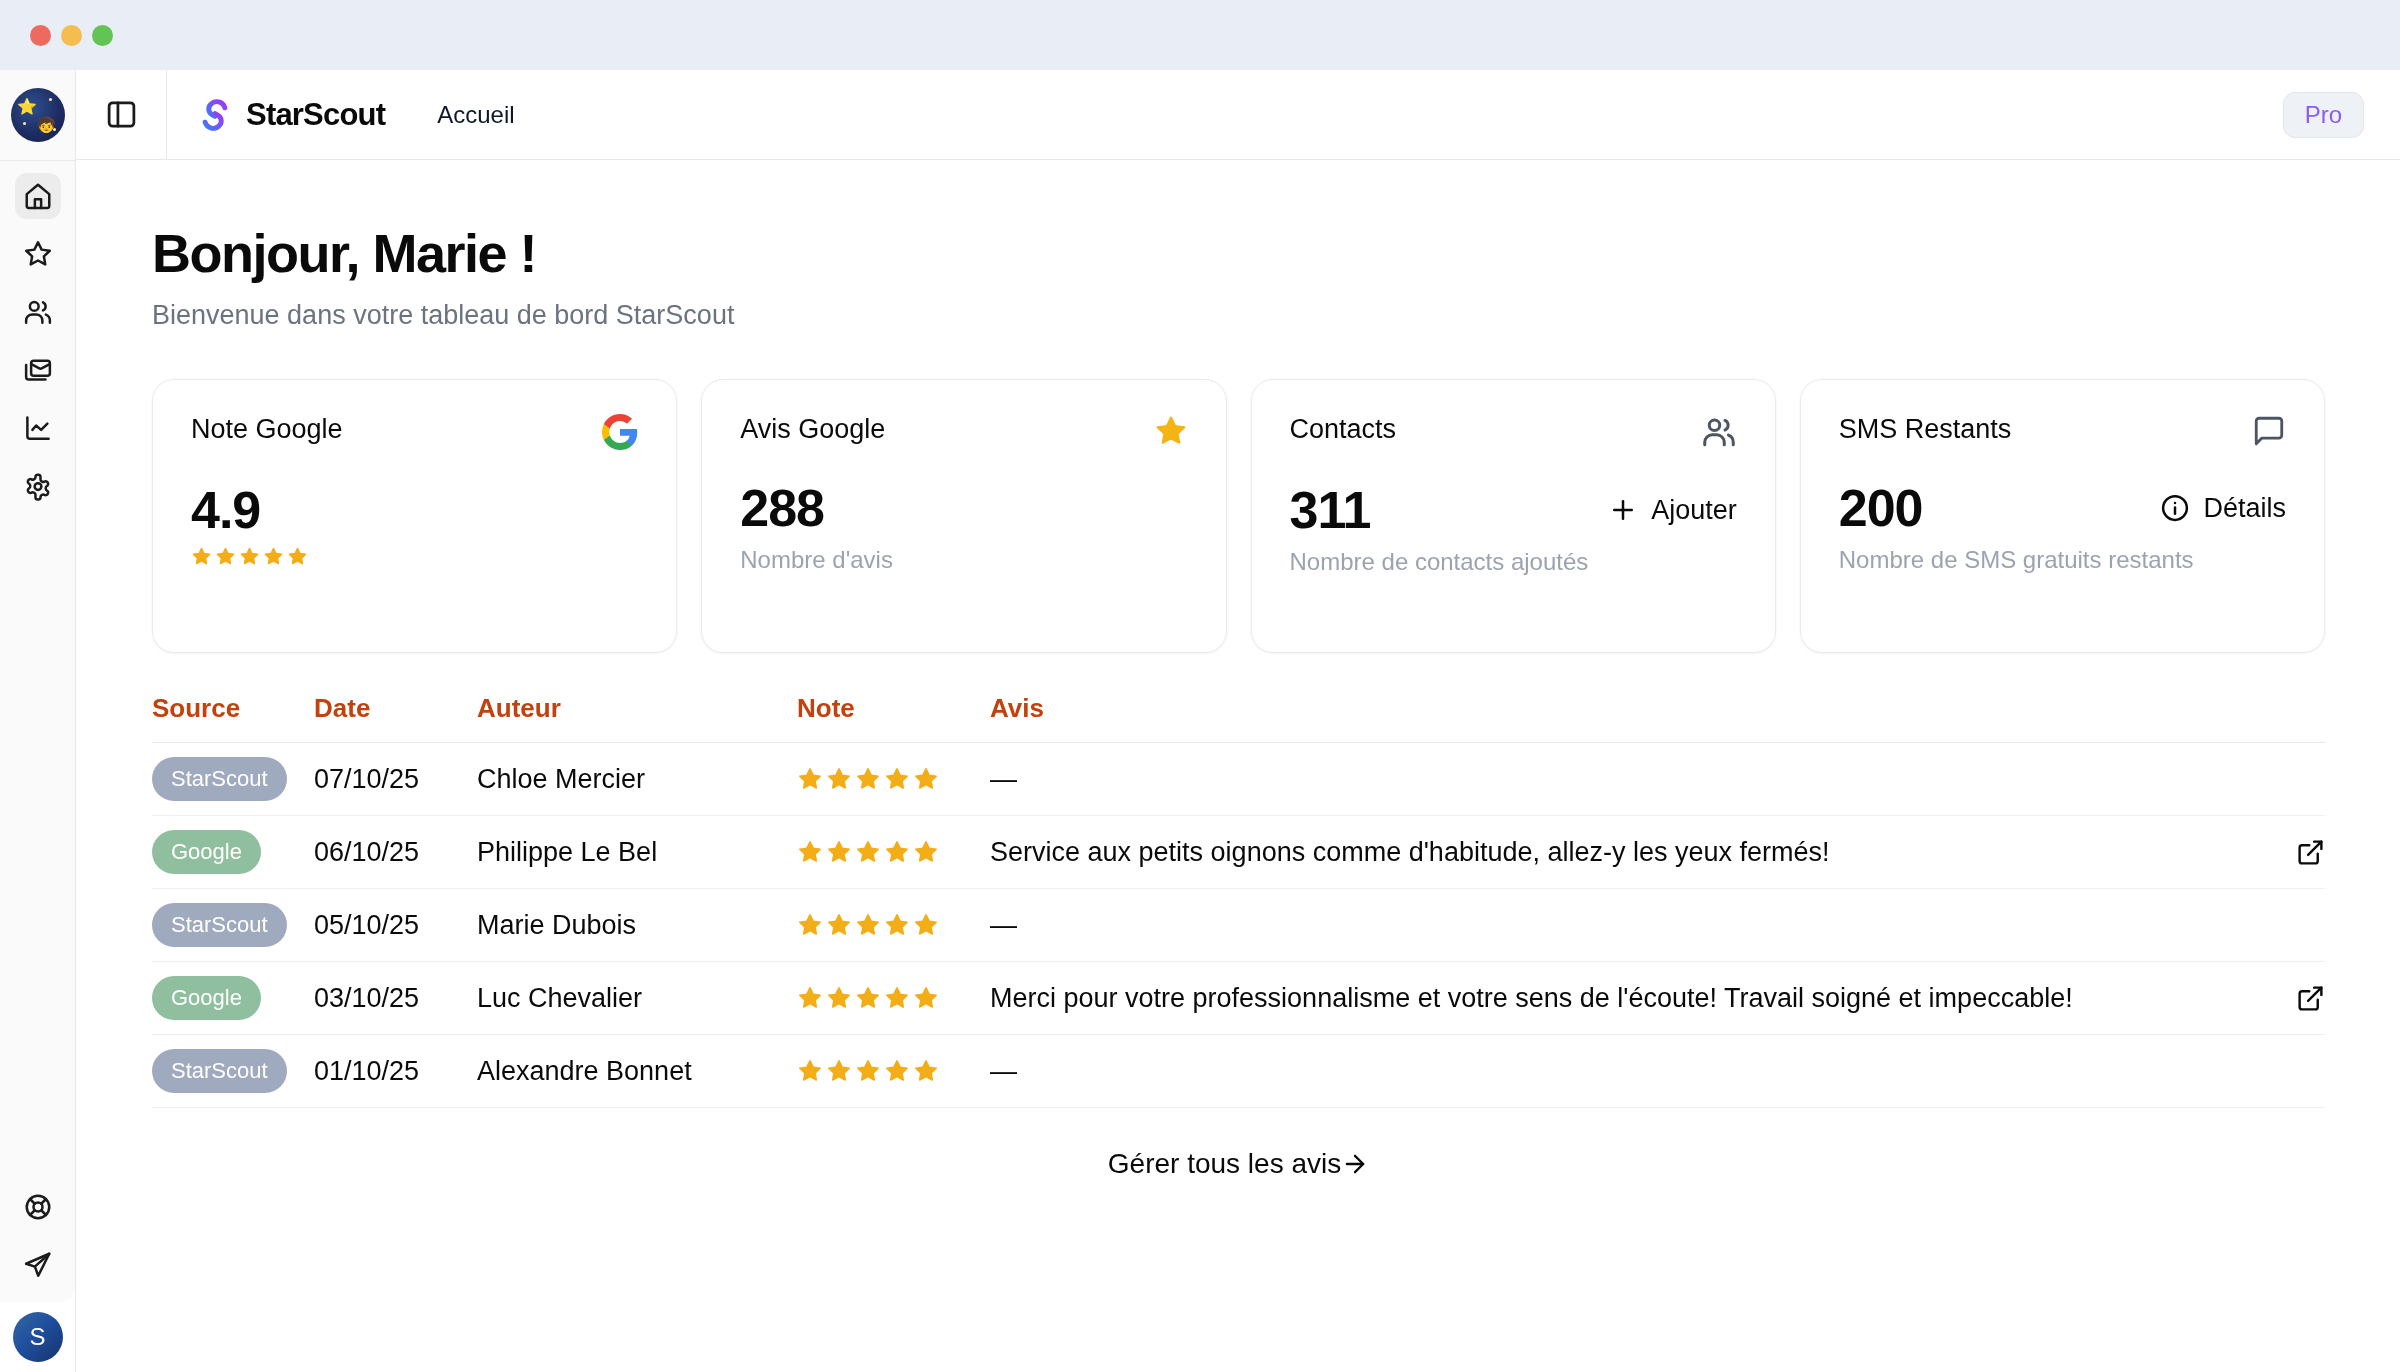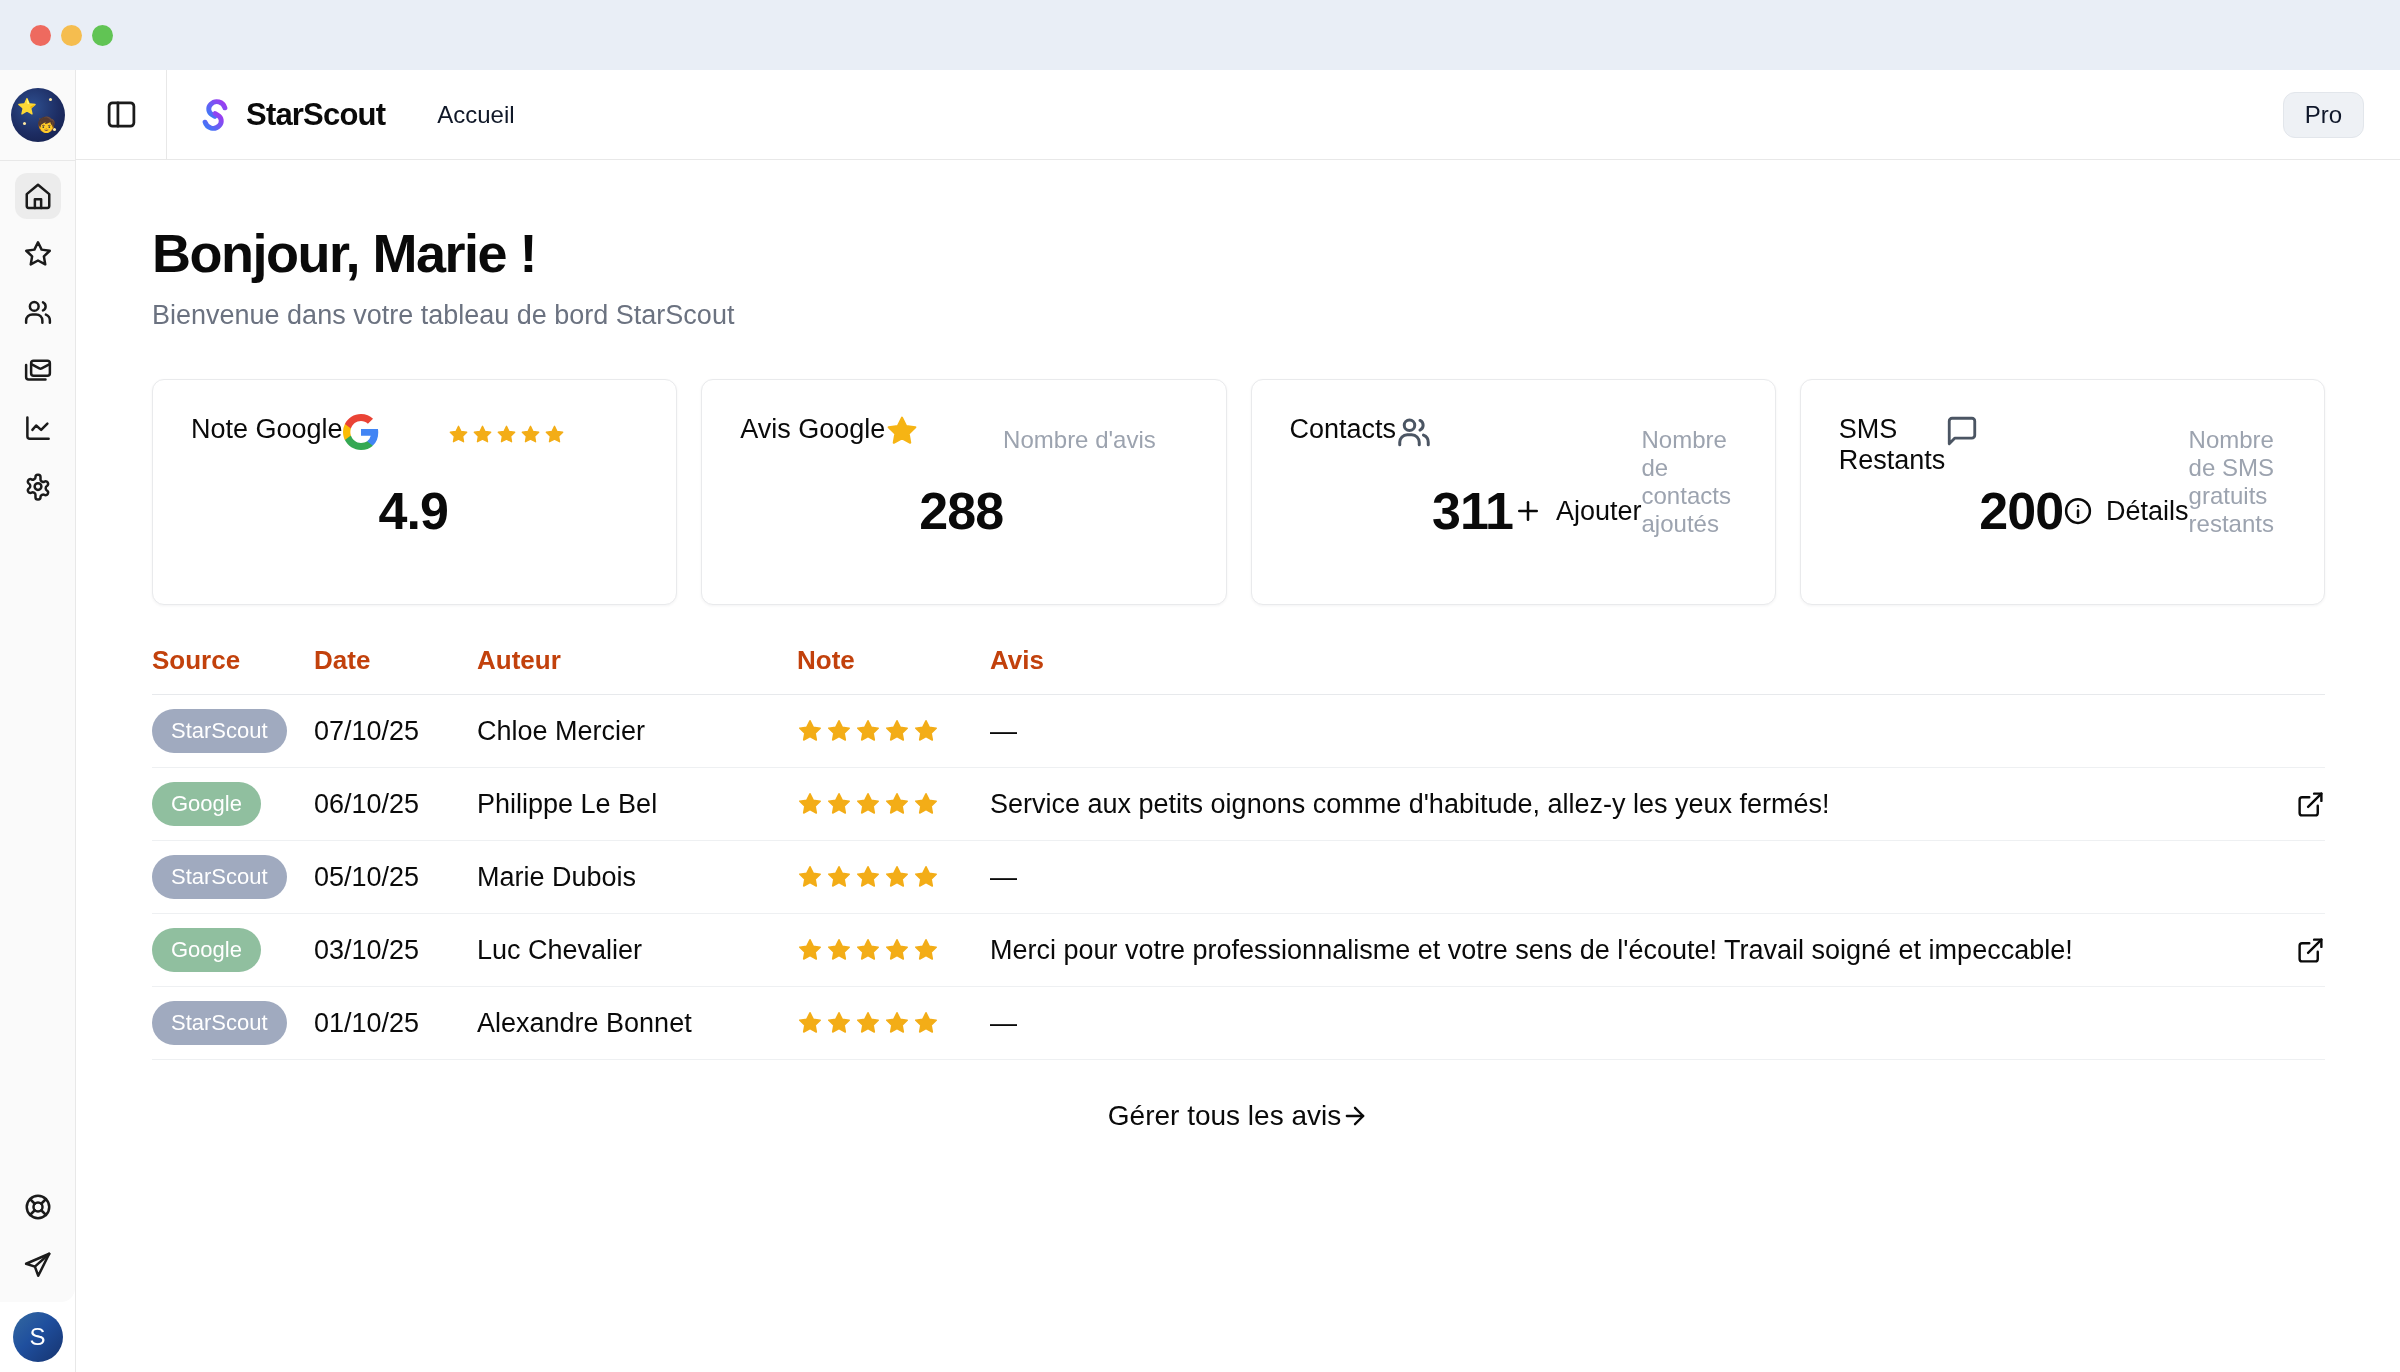--- a/index.html
+++ b/index.html
@@ -45,31 +45,31 @@
   .toggle-zone { width:91px; display:flex; align-items:center; justify-content:center; border-right:1px solid #e8e8e8; }
   .toggle-btn { width:52px; height:52px; border-radius:10px; display:flex; align-items:center; justify-content:center; cursor:pointer; }
   .toggle-btn svg { width:33px; height:33px; stroke:#1b1b1b; fill:none; stroke-width:2; stroke-linecap:round; stroke-linejoin:round; }
   .brand-zone { display:flex; align-items:center; padding-left:30px; cursor:pointer; }
   .brand-zone svg { width:36px; height:36px; margin-right:13px; }
   .brand-name { font-size:31px; font-weight:800; letter-spacing:-0.8px; color:#0a0a0a; }
   .top-nav { display:flex; align-items:center; margin-left:52px; }
   .nav-link { font-size:24px; color:#101828; cursor:pointer; }
   .hdr-spacer { flex:1; }
   .plan-badge { align-self:center; margin-right:36px; background:#eef1f5; border:1px solid #e2e6eb;
-    border-radius:12px; padding:8px 21px; font-size:24px; color:#0f172a; }
+    border-radius:12px; padding:8px 21px; font-size:24px; color:#8b5cf6; }
 
   
   .content { flex:1; padding:62px 75px 0 76px; overflow:hidden; }
   .greet-title { font-size:54px; font-weight:800; letter-spacing:-1.5px; color:#0a0a0a; }
   .greet-sub { margin-top:16px; font-size:27px; color:#6b7280; }
 
   
   .cards { margin-top:48px; display:grid; grid-template-columns:repeat(4,1fr); gap:24px; }
-  .card { background:#fff; border:1px solid #e9eaec; border-radius:12px; padding:34px 38px 30px;
-    height:226px; box-shadow:0 1px 3px rgba(16,24,40,.05); display:flex; flex-direction:row; }
+  .card { background:#fff; border:1px solid #e9eaec; border-radius:22px; padding:34px 38px 30px;
+    height:274px; box-shadow:0 1px 3px rgba(16,24,40,.05); display:flex; flex-direction:column; }
   .card-head { display:flex; align-items:flex-start; justify-content:space-between; }
   .card-title { font-size:27px; font-weight:500; color:#0a0a0a; }
   .card-icon svg { display:block; }
   .card-mid { margin-top:34px; display:flex; align-items:center; justify-content:space-between; }
   .card-value { font-size:52px; font-weight:700; letter-spacing:-1px; line-height:1; }
   .card-sub { margin-top:12px; font-size:24px; color:#9ca3af; }
   .stars-row { margin-top:10px; display:flex; gap:3px; }
   .card-action { display:flex; align-items:flex-start; gap:13px; font-size:27px; font-weight:500; color:#0a0a0a; cursor:pointer; background:none; border:none; font-family:inherit; }
   .card-action svg { width:30px; height:30px; stroke:#0a0a0a; fill:none; stroke-width:2; stroke-linecap:round; stroke-linejoin:round; }
   .gray-icon svg { width:36px; height:36px; stroke:#4b5563; fill:none; stroke-width:2; stroke-linecap:round; stroke-linejoin:round; }

